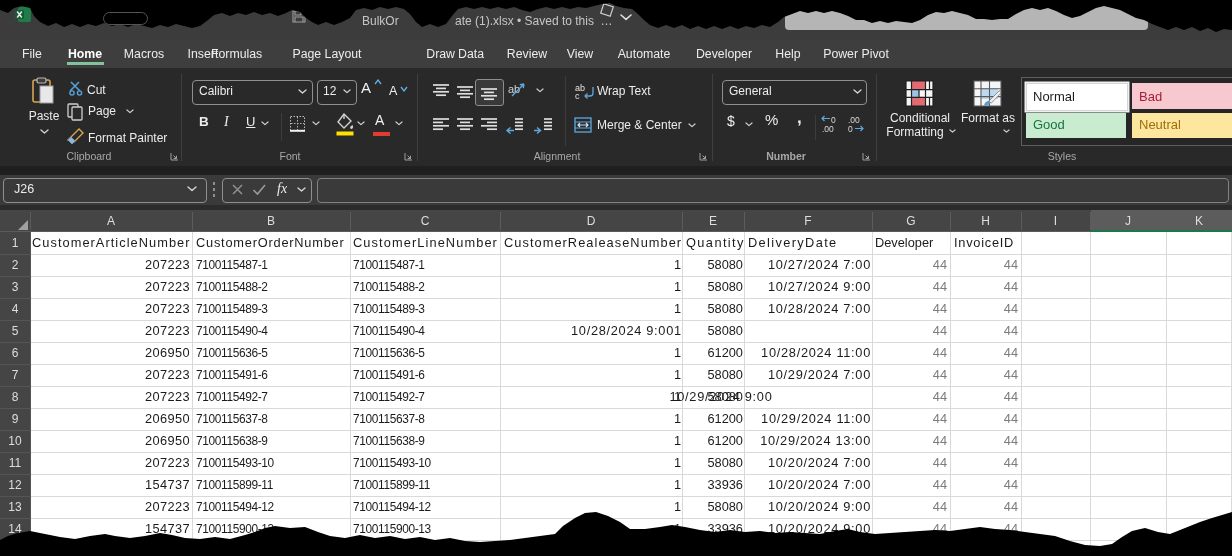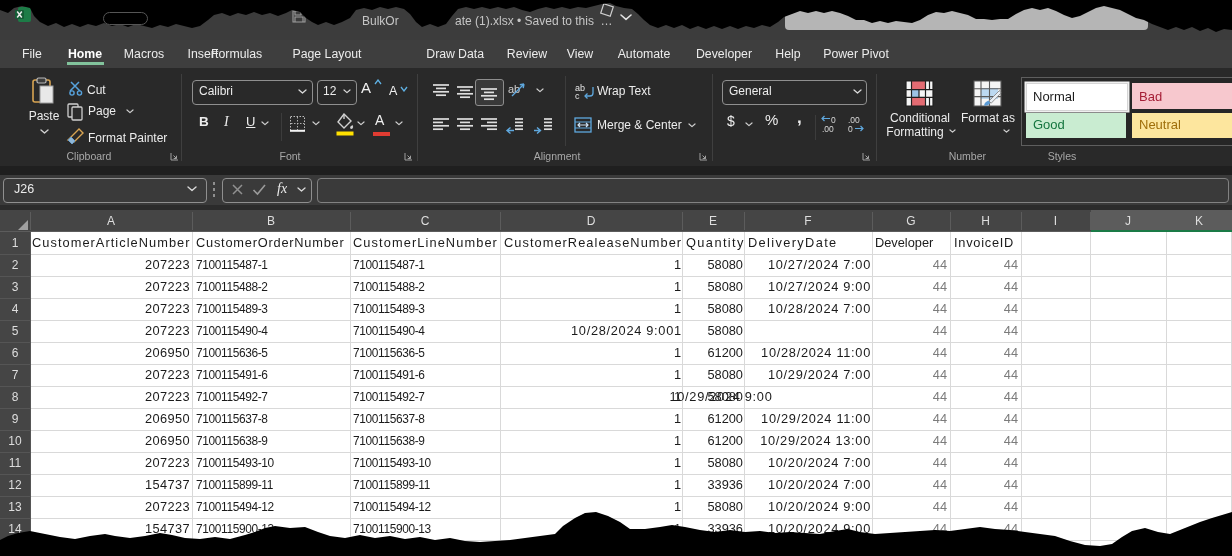--- a/index.html
+++ b/index.html
@@ -34,21 +34,21 @@
 <div class="abs rtx" style="left:656px;top:48px;width:400px;text-align:center;font-size:12.3px">Power Pivot</div>
 <div class="abs" style="left:67px;top:62px;width:37px;height:3px;background:#82c39c"></div>
 <div class="abs" style="left:181px;top:74px;width:1px;height:87px;background:#3f3f3f"></div>
 <div class="abs" style="left:417px;top:74px;width:1px;height:87px;background:#3f3f3f"></div>
 <div class="abs" style="left:712px;top:74px;width:1px;height:87px;background:#3f3f3f"></div>
 <div class="abs" style="left:876px;top:74px;width:1px;height:87px;background:#3f3f3f"></div>
 <div class="abs" style="left:565px;top:76px;width:1px;height:70px;background:#3c3c3c"></div>
 <div class="abs gl" style="left:-111px;top:151px;width:400px;text-align:center;">Clipboard</div>
 <div class="abs gl" style="left:90px;top:151px;width:400px;text-align:center;">Font</div>
 <div class="abs gl" style="left:357px;top:151px;width:400px;text-align:center;">Alignment</div>
-<div class="abs gl" style="left:586px;top:151px;width:400px;text-align:right;">Number</div>
+<div class="abs gl" style="left:586px;top:151px;width:400px;text-align:center;font-weight:bold;">Number</div>
 <div class="abs gl" style="left:862px;top:151px;width:400px;text-align:center;">Styles</div>
 <svg class="abs" style="left:170px;top:152px" width="9" height="9" viewBox="0 0 9 9">
     <path d="M1 1 L1 8 L8 8" fill="none" stroke="#a0a0a0" stroke-width="1"></path>
     <path d="M3.5 3.5 L6.5 6.5 M6.5 3.7 L6.5 6.5 L3.7 6.5" fill="none" stroke="#a0a0a0" stroke-width="1"></path>
   </svg>
 <svg class="abs" style="left:404px;top:152px" width="9" height="9" viewBox="0 0 9 9">
     <path d="M1 1 L1 8 L8 8" fill="none" stroke="#a0a0a0" stroke-width="1"></path>
     <path d="M3.5 3.5 L6.5 6.5 M6.5 3.7 L6.5 6.5 L3.7 6.5" fill="none" stroke="#a0a0a0" stroke-width="1"></path>
   </svg>
 <svg class="abs" style="left:699px;top:152px" width="9" height="9" viewBox="0 0 9 9">

